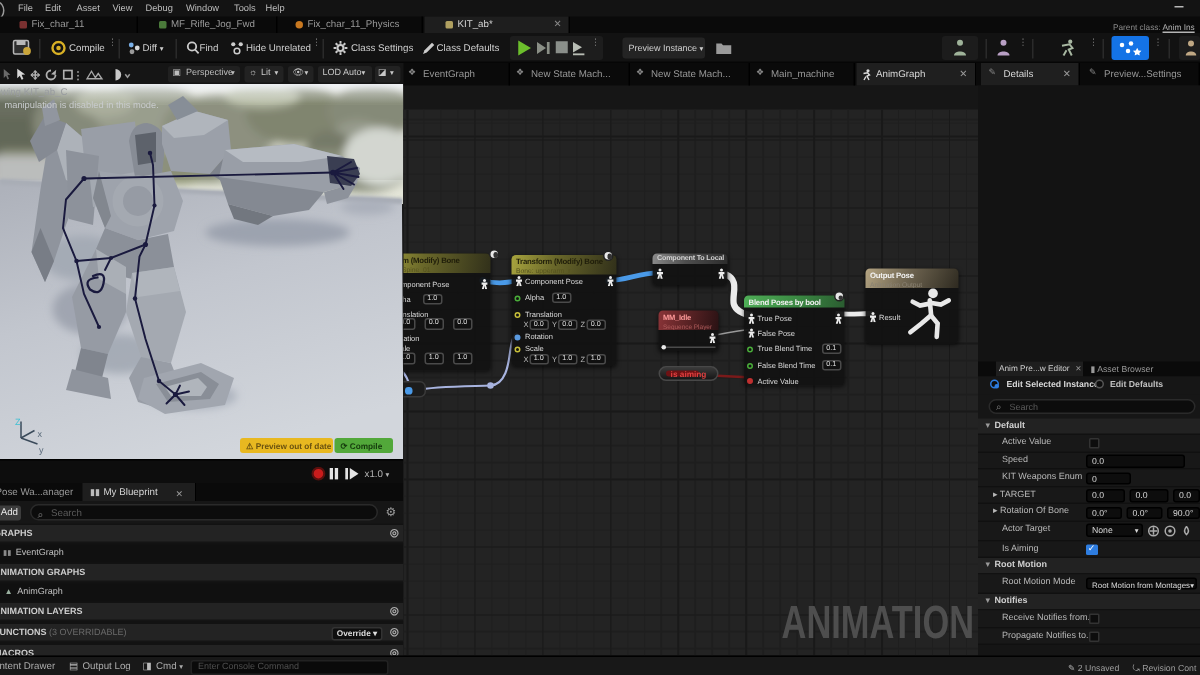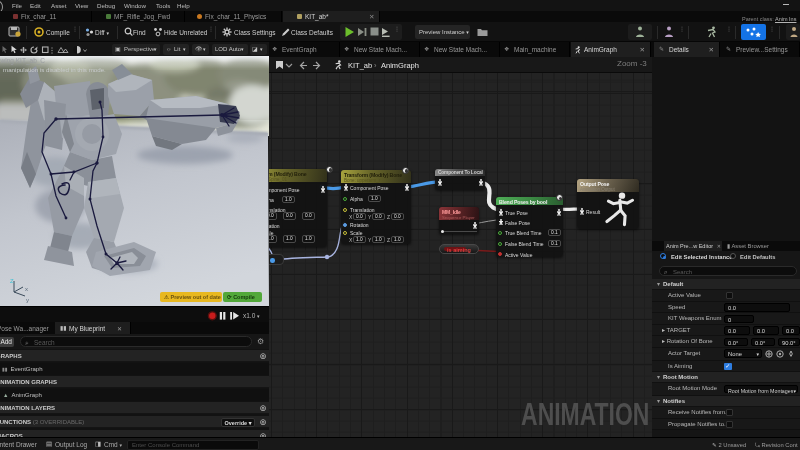--- a/index.html
+++ b/index.html
@@ -487,41 +487,20 @@
       <div class="gtab" style="left:152px;width:79px"><span class="gticon">❖</span>New State Mach...</div>
       <div class="gtab" style="left:232px;width:69px"><span class="gticon">❖</span>Main_machine</div>
       <div class="gtab active" style="left:302px;width:80px"><svg style="position:absolute;left:3px;top:4px" width="8" height="8" viewBox="0 0 11 12">
             <circle cx="6.5" cy="1.8" r="1.6" fill="#ddd"></circle>
             <g stroke="#ddd" stroke-width="1.4" fill="none">
               <path d="M2 4.5 L6 3.8 L8 6 L5.5 7 L7.5 11"></path>
               <path d="M4.5 7.5 L2.5 11"></path>
             </g>
           </svg>AnimGraph<span style="position:absolute;right:5px;color:#999">✕</span></div>
     </div>
-    <div id="bcrumb" class="abs">
-      <svg class="abs" style="left:6px;top:3.5px" width="18" height="9" viewBox="0 0 18 9">
-        <path d="M1 0 L8 0 L8 8 L4.5 5.5 L1 8 Z" fill="#cccccc"></path>
-        <path d="M11 3 l3 3 3 -3" stroke="#999" stroke-width="1.2" fill="none"></path>
-      </svg>
-      <svg class="abs" style="left:29px;top:3.5px" width="24" height="9" viewBox="0 0 24 9">
-        <path d="M6 1 L2.5 4.5 L6 8 M2.5 4.5 L9 4.5" stroke="#a4a4a4" stroke-width="1.2" fill="none"></path>
-        <path d="M18 1 L21.5 4.5 L18 8 M15 4.5 L21.5 4.5" stroke="#a4a4a4" stroke-width="1.2" fill="none"></path>
-      </svg>
-      <svg class="abs" style="left:65px;top:3px" width="9" height="10" viewBox="0 0 11 12">
-        <circle cx="6.5" cy="1.8" r="1.6" fill="#d8d8d8"></circle>
-          <g stroke="#d8d8d8" stroke-width="1.4" fill="none">
-            <path d="M2 4.5 L6 3.8 L8 6 L5.5 7 L7.5 11"></path>
-            <path d="M4.5 7.5 L2.5 11"></path>
-          </g>
-      </svg>
-      <span class="abs" style="left:79px;top:3.5px;font-size:7.5px;color:#e4e4e4">KIT_ab</span>
-      <span class="abs" style="left:105px;top:3.5px;font-size:7.5px;color:#888">›</span>
-      <span class="abs" style="left:112px;top:3.5px;font-size:7.5px;color:#e4e4e4">AnimGraph</span>
-      <span class="abs" style="left:348px;top:2px;font-size:8px;color:#7e7e7e">Zoom -3</span>
-    </div>
     <div id="canvas" class="abs">
       <div id="wm">ANIMATION</div>
       <svg class="abs" style="left:0;top:0" width="383" height="364" viewBox="0 0 383 364">
 
         <g stroke="#4a9ae8" fill="none">
           <path d="M53 114 C 60 116, 68 116, 76 114" stroke-width="3.2"></path>
           <path d="M137 114 C 148 114, 160 108, 172 109" stroke-width="3.2"></path>
           <circle cx="53" cy="114" r="2.4" fill="#4a9ae8" stroke="none"></circle>
           <circle cx="137" cy="114" r="2.4" fill="#4a9ae8" stroke="none"></circle>
         </g>

